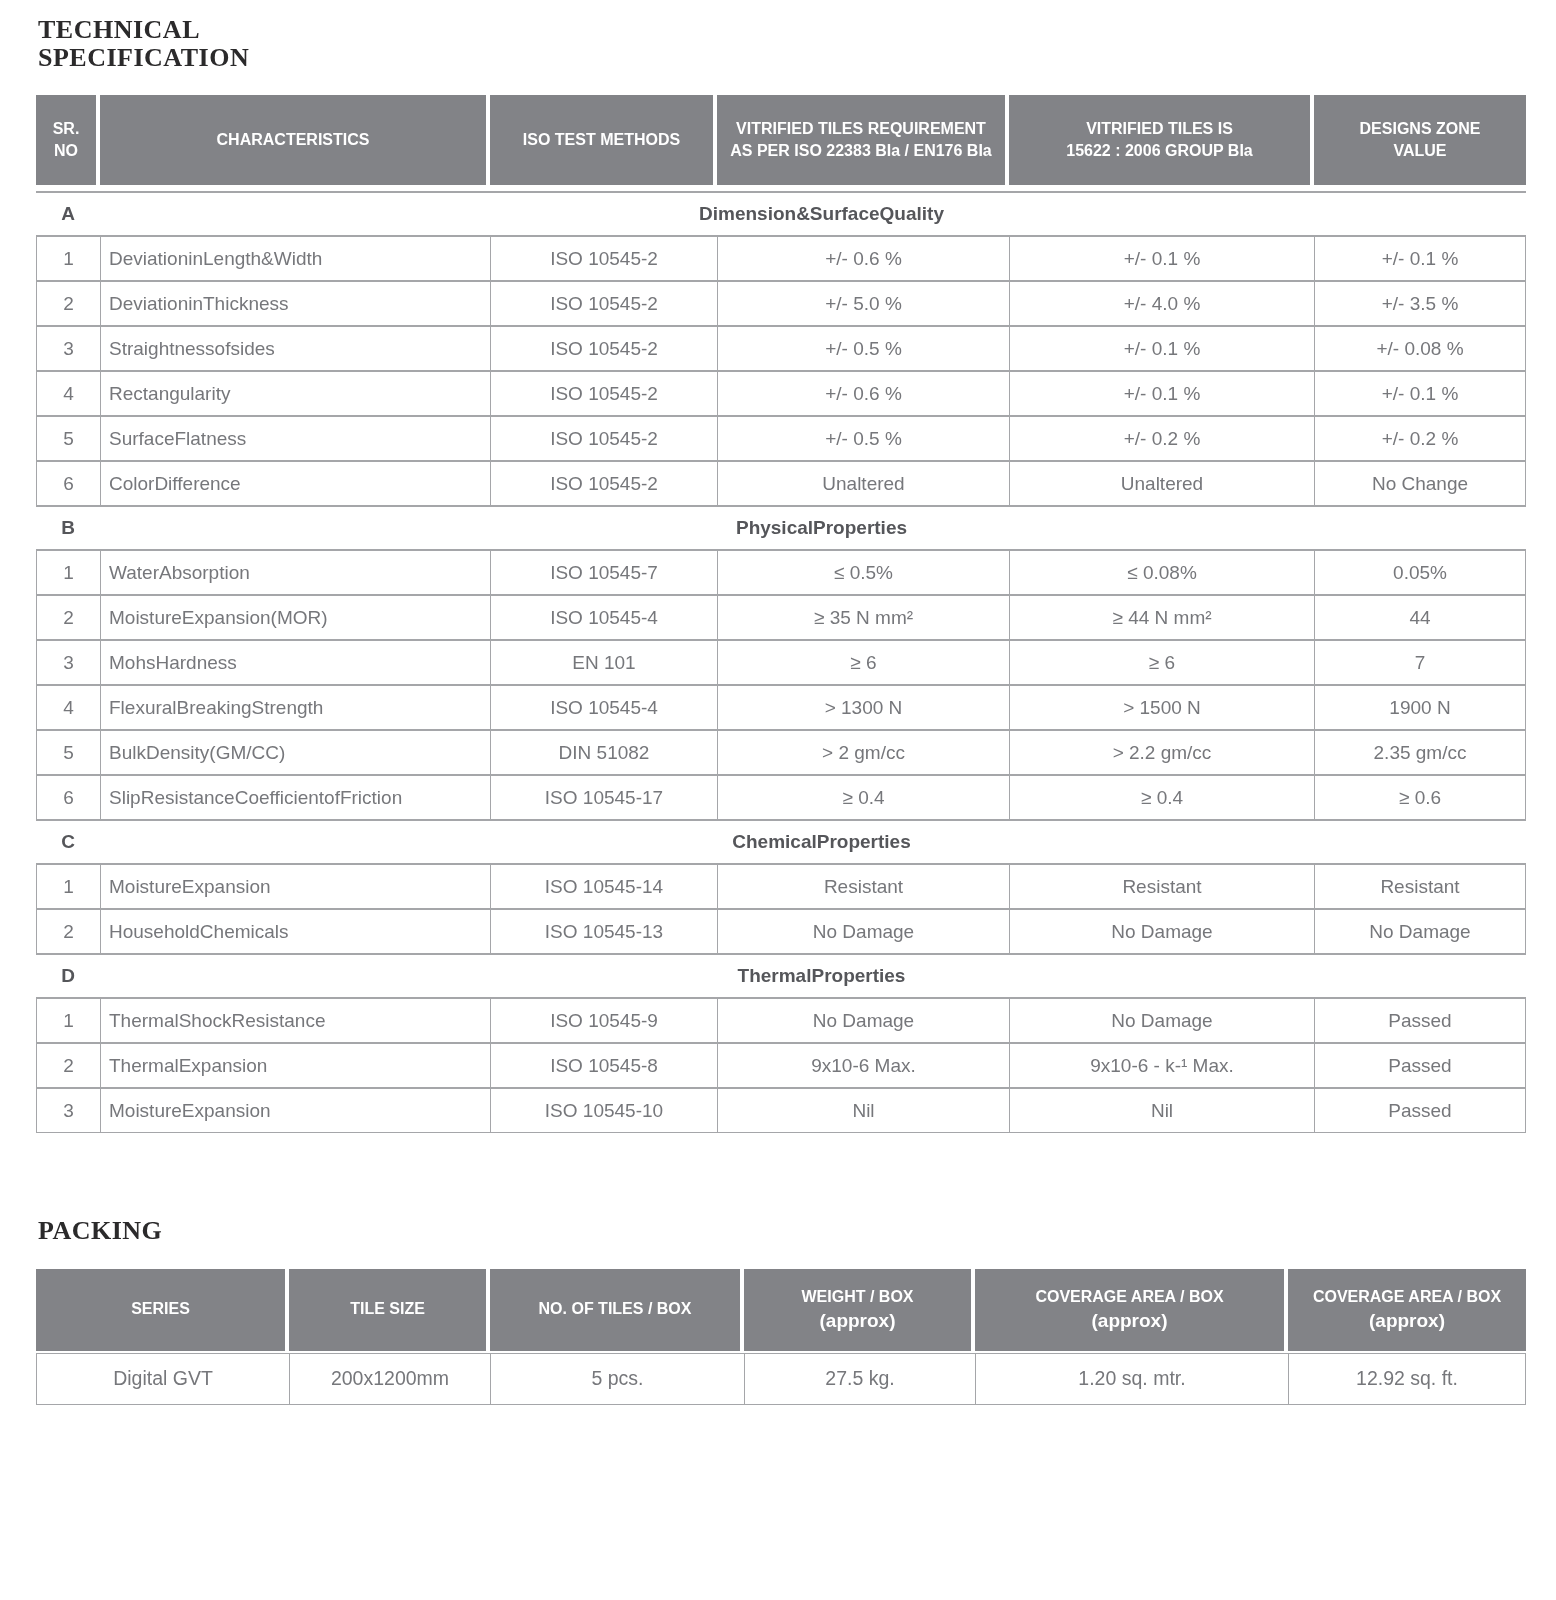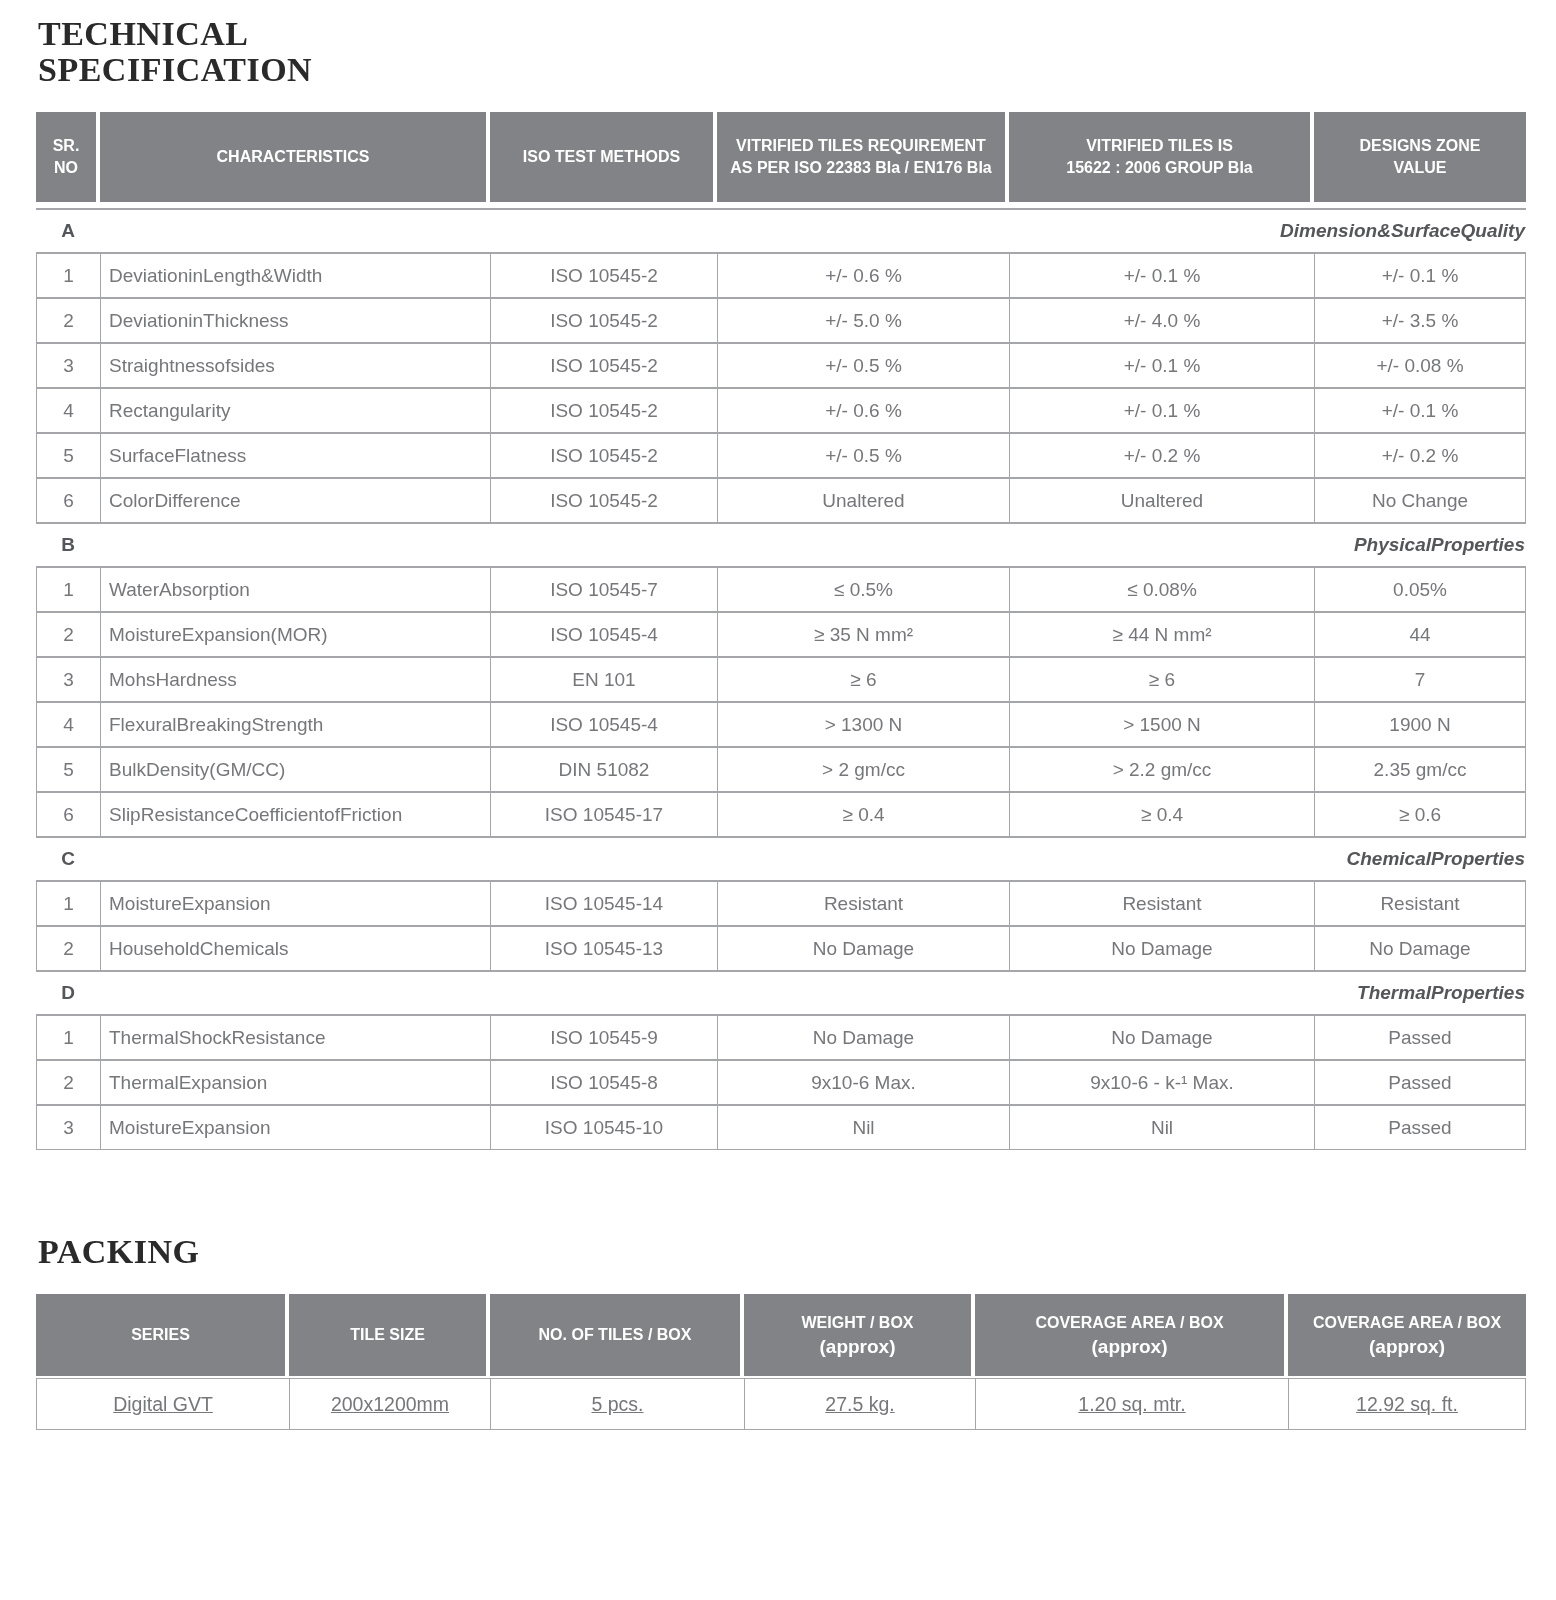--- a/index.html
+++ b/index.html
@@ -12,21 +12,21 @@
   }
   *{box-sizing:border-box;}
   html,body{margin:0;padding:0;}
   body{
     width:1556px;height:1600px;background:#fff;
     font-family:"Liberation Sans","DejaVu Sans",sans-serif;
   }
   .page{padding:16px 30px 0 36px;}
   .doc-title{
     font-family:"Liberation Serif","DejaVu Serif",serif;
-    font-weight:700;font-size:34px;line-height:1.06;
+    font-weight:700;font-size:26px;line-height:1.06;
     color:var(--title-text);letter-spacing:.5px;
     margin:0 0 24px 2px;
   }
   .t-line{display:block;}
 
   table{border-collapse:separate;border-spacing:0;table-layout:fixed;width:1490px;}
 
   th{
     background:var(--header-bg);color:var(--header-text);
     font-weight:700;font-size:16px;line-height:1.4;text-align:center;
@@ -40,37 +40,36 @@
   .th-sub:empty{display:none;}
 
   tr.spacer td{height:7px;border-bottom:1px solid var(--line);}
   tr.spacer-sm td{height:2px;border-bottom:none;}
 
   .sec td{
     border-top:1px solid var(--line);border-bottom:1px solid var(--line);
     height:44px;font-weight:700;color:var(--section-text);font-size:19px;
   }
   .sec .sec-letter{text-align:center;}
-  .sec .sec-title{text-align:right;padding-left:18px;font-style:italic;}
+  .sec .sec-title{text-align:center;padding-left:18px;}
 
   .data-row td{
     border-top:1px solid var(--line);border-bottom:1px solid var(--line);
     border-left:1px solid var(--line);
     height:45px;font-size:19px;color:var(--body-text);text-align:center;
     padding:2px 6px;
   }
   .data-row td:last-child{border-right:1px solid var(--line);}
   .data-row td.c1{text-align:left;padding-left:8px;}
 
   .pack-row td{
     border-top:1px solid var(--line);border-bottom:1px solid var(--line);
     border-left:1px solid var(--line);
     height:52px;font-size:19.5px;color:var(--body-text);text-align:center;
     padding:2px 6px;
-    text-decoration:underline;
   }
   .pack-row td:last-child{border-right:1px solid var(--line);}
 
   .packing-block{margin-top:84px;}
 </style>
 </head>
 <body>
 
 <div class="page">
 

